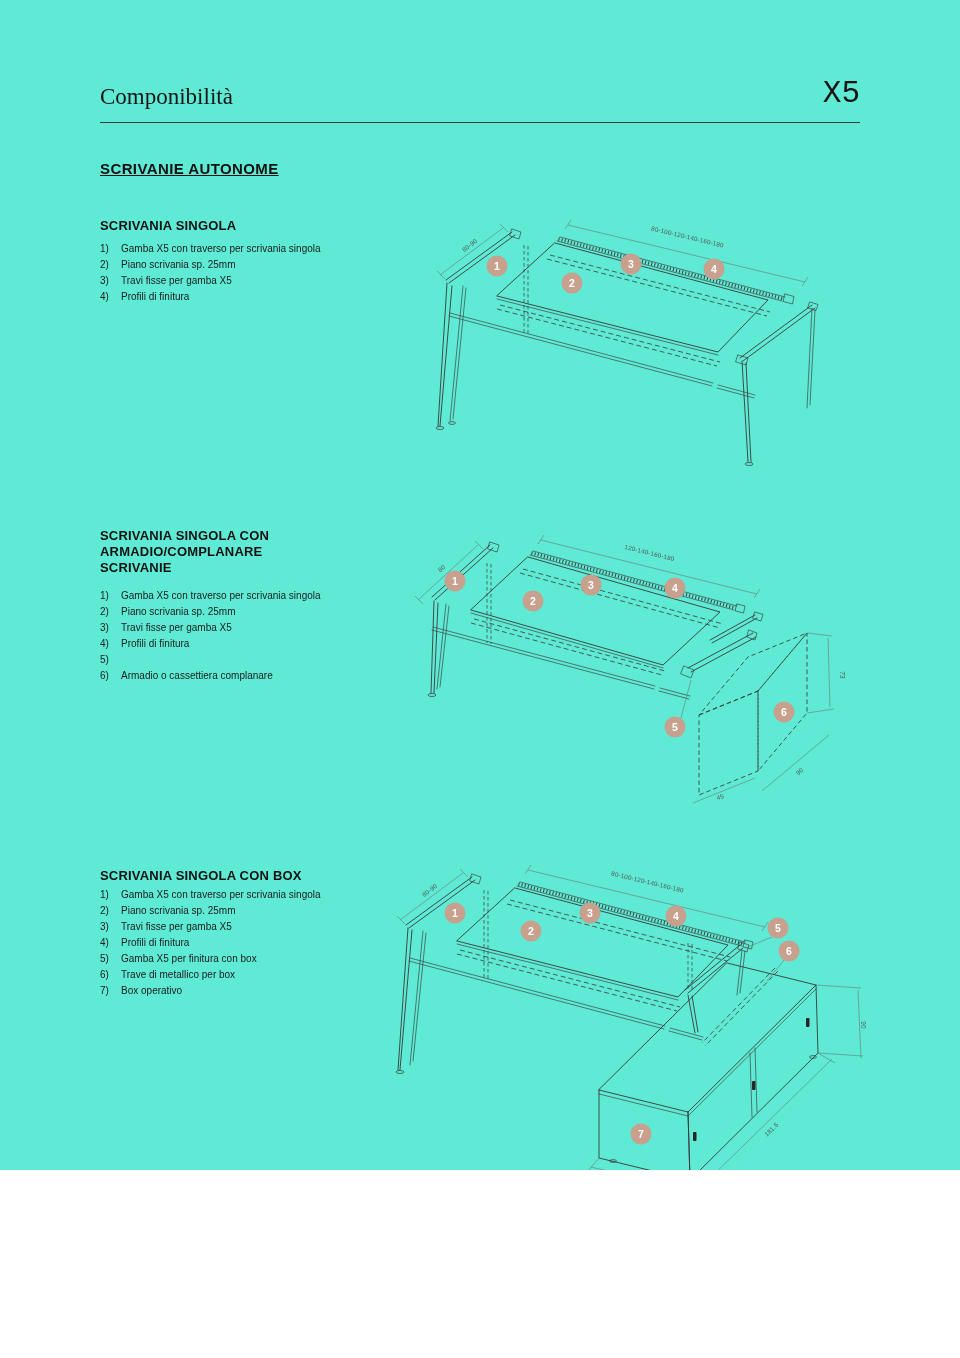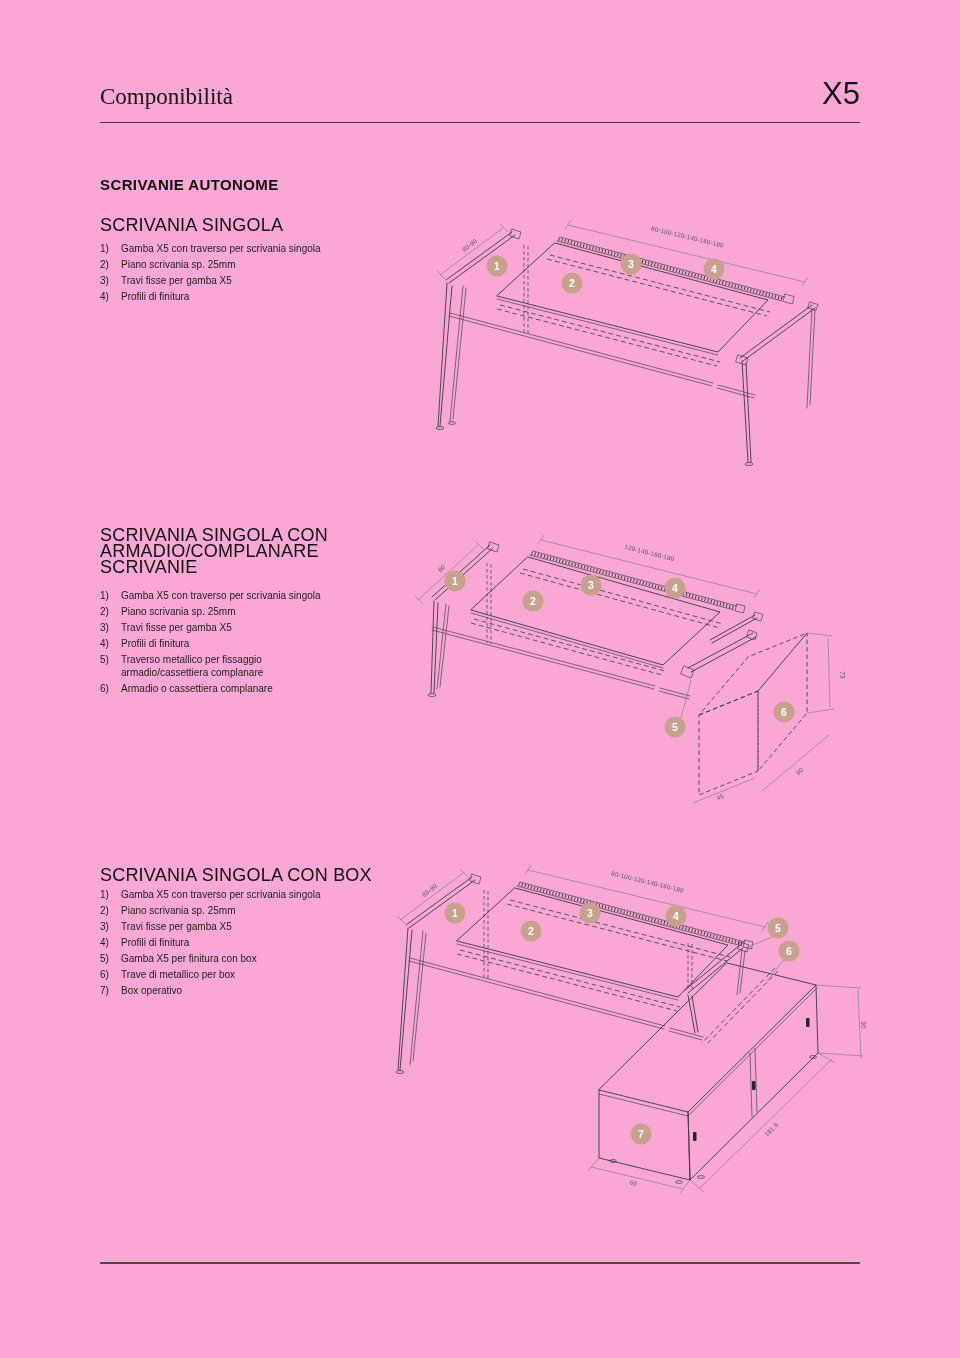--- a/index.html
+++ b/index.html
@@ -1,25 +1,25 @@
 <!DOCTYPE html>
 <html><head>
 <meta charset="utf-8">
 <style>
   html,body{margin:0;padding:0;background:#fff;}
-  .page{position:relative;width:960px;height:1358px;background:#f9a8d4;overflow:hidden;
+  .page{position:relative;width:960px;height:1170px;background:#5eead4;overflow:hidden;
         font-family:"Liberation Sans",sans-serif;color:#1c1c1c;}
   .doc-title{position:absolute;left:100px;top:84px;font-family:"Liberation Serif",serif;
         font-size:23px;color:#141414;}
-  .product-code{position:absolute;right:100px;top:76px;font-family:Liberation Sans, sans-serif;
+  .product-code{position:absolute;right:100px;top:76px;font-family:Liberation Mono, monospace;
         font-size:31px;color:#141414;}
   .hrule{position:absolute;left:100px;width:760px;height:1px;background:#3c3c3c;}
-  .page-heading{position:absolute;left:100px;top:176px;font-size:15px;font-weight:bold;
-        letter-spacing:.4px;color:#111;}
-  .sec-title{position:absolute;left:100px;font-size:18px;font-weight:normal;line-height:15.8px;
+  .page-heading{position:absolute;left:100px;top:160px;font-size:15px;font-weight:bold;
+        letter-spacing:.4px;color:#111;text-decoration:underline;}
+  .sec-title{position:absolute;left:100px;font-size:13px;font-weight:bold;line-height:15.8px;
         letter-spacing:.2px;color:#111;}
   .parts{position:absolute;left:100px;margin:0;padding:0;list-style:none;}
   .parts li{display:flex;margin-bottom:2.8px;line-height:13.2px;font-size:10px;color:#1c1c1c;}
   .parts .n{flex:none;width:21px;}
   .parts .t{width:215px;overflow-wrap:break-word;}
   .diagram{position:absolute;}
   .ln{stroke:#3a3a3a;stroke-width:.9;fill:none;stroke-linecap:round;}
   .ln2{stroke:#3a3a3a;stroke-width:.65;fill:none;stroke-linecap:round;}
   .hatch{stroke:#3f3f3f;stroke-width:3.4;stroke-dasharray:1,2.2;fill:none;}
   .dsh{stroke:#3a3a3a;stroke-width:.8;fill:none;stroke-dasharray:5,3;}
@@ -144,21 +144,20 @@
     <li>
         <span class="n">3)</span>
         <span class="t">Travi fisse per gamba X5</span>
       </li>
     <li>
         <span class="n">4)</span>
         <span class="t">Profili di finitura</span>
       </li>
     <li>
         <span class="n">5)</span>
-        <span class="t" style="width:205px">Traverso metallico per fissaggio armadio/cassettiera complanare</span>
       </li>
     <li>
         <span class="n">6)</span>
         <span class="t">Armadio o cassettiera complanare</span>
       </li>
   </ul>
 
   <svg class="diagram" style="left:415px;top:535px" width="445" height="275" viewBox="0 0 445 275">
     <g>
       <path class="ln" d="M113,22 L305,77 L248,130 L56,75 Z"></path>

